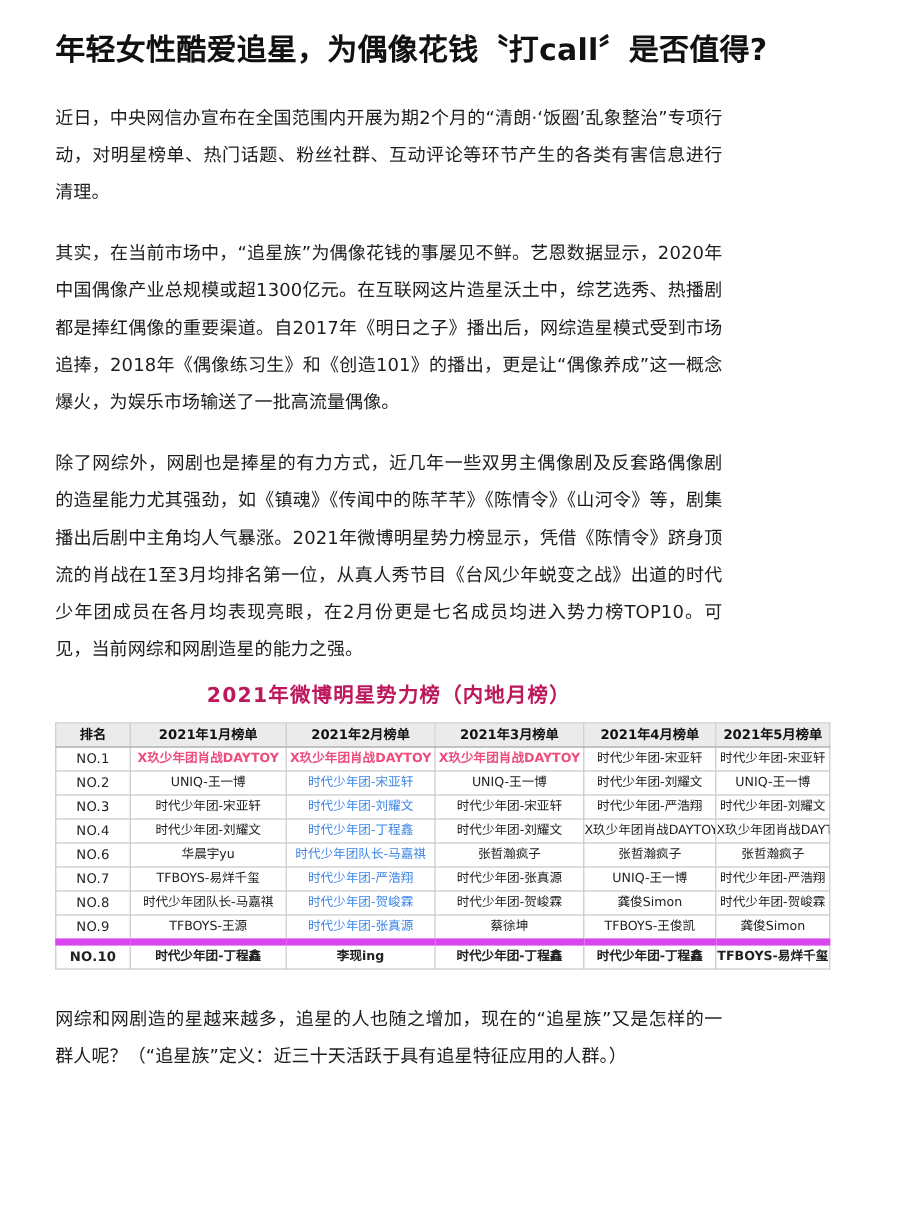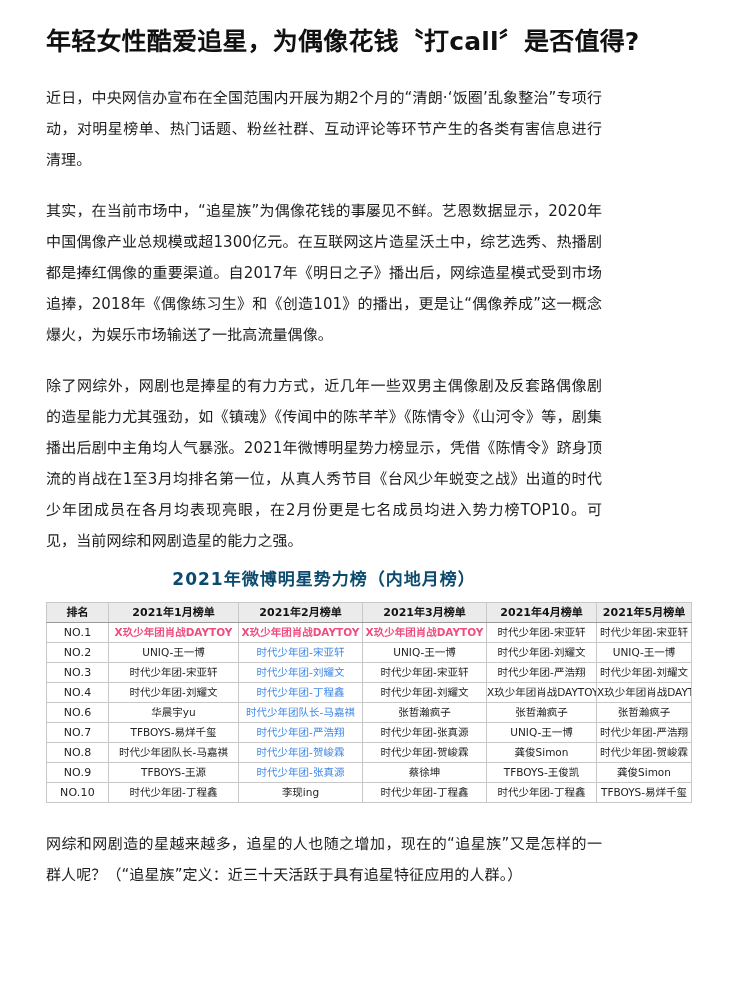--- a/index.html
+++ b/index.html
@@ -40,21 +40,21 @@
     letter-spacing: 0.1px;
   }
   .para:last-of-type { margin-bottom: 0; }
   .chart-block {
     margin: 8px 0 0 0;
   }
   .chart-title {
     text-align: center;
     font-size: 17px;
     font-weight: 700;
-    color: #0c4a6e;
+    color: #be185d;
     letter-spacing: 1px;
     margin: 6px 0 12px 0;
   }
   table.rank-table {
     border-collapse: collapse;
     width: 645px;
     margin: 0 auto;
     table-layout: fixed;
     background: #ffffff;
     border: 1px solid #9a9a9a;
@@ -78,21 +78,22 @@
     color: #111111;
     font-size: 11px;
     border-bottom: 1px solid #9a9a9a;
   }
   table.rank-table td.rank-cell {
     font-size: 11px;
     color: #222222;
     letter-spacing: 0.2px;
   }
   table.rank-table tbody tr:last-child td {
-    border-top: 1px solid #d946ef;
+    border-top: 6px solid #d946ef;
+    font-weight: bold;
   }
   .c-pink { color: #ee4e7f; font-weight: 700; }
   .c-blue { color: #3f87e8; }
   .c-dark { color: #222222; }
   .chart-source {
     text-align: center;
     font-size: 11px;
     font-style: italic;
     color: #555555;
     margin: 12px 0 0 0;

